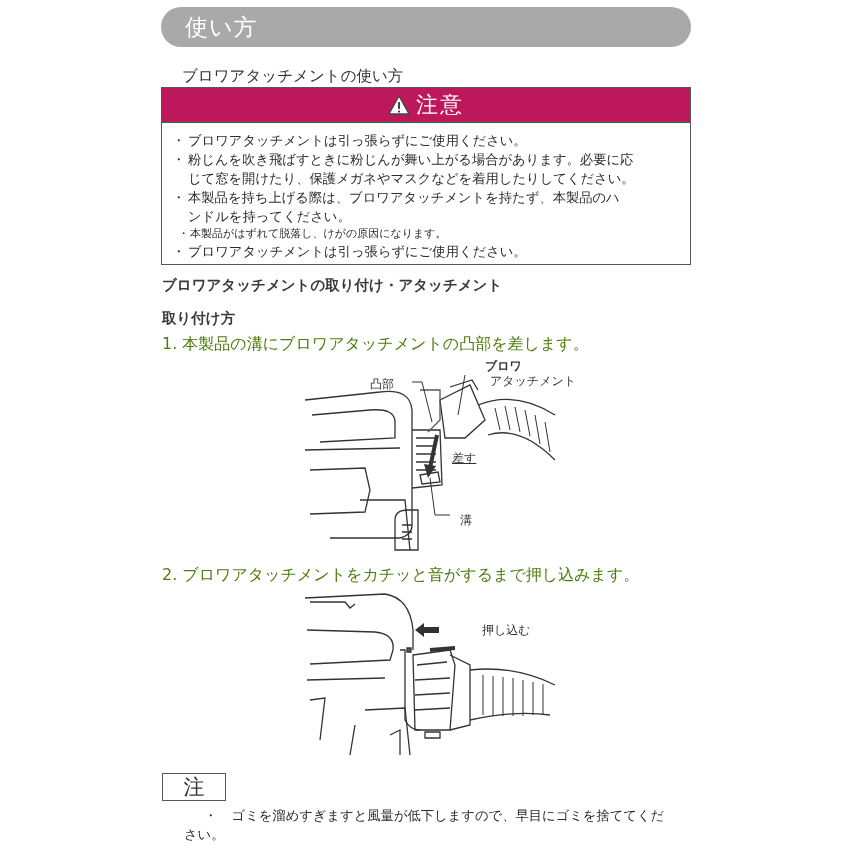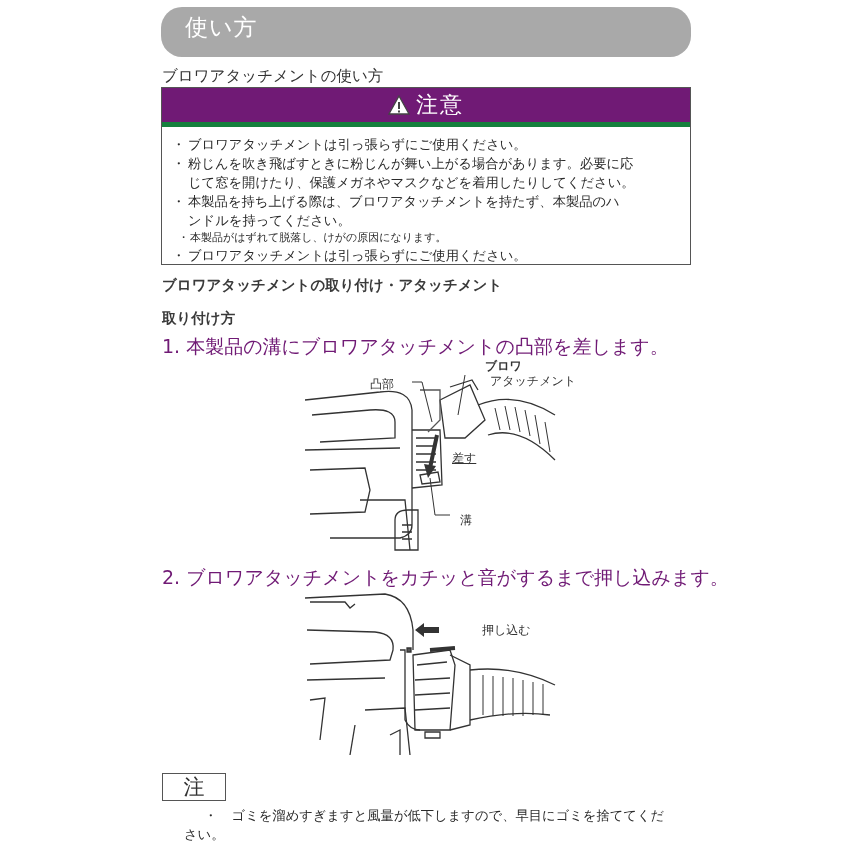--- a/index.html
+++ b/index.html
@@ -1,53 +1,53 @@
 <!DOCTYPE html>
 <html><head>
 <meta charset="utf-8">
 <style>
   html,body{margin:0;padding:0;background:#ffffff;}
   body{width:855px;height:855px;position:relative;overflow:hidden;
        font-family:"DejaVu Sans","Liberation Sans",sans-serif;color:#2b2b2b;}
   .page{position:absolute;left:0;top:0;width:855px;height:855px;}
-  .header-band{position:absolute;left:161px;top:7px;width:530px;height:50px;
+  .header-band{position:absolute;left:161px;top:7px;width:530px;height:40px;
        background:#a9a9a9;border-radius:21px;}
   .header-title{position:absolute;left:24px;top:5px;font-size:23px;color:#ffffff;letter-spacing:1px;}
   .section-title{position:absolute;left:162px;font-size:15.5px;color:#333;white-space:nowrap;}
   .caution-box{position:absolute;left:161px;top:87px;width:530px;height:178px;
        border:1px solid #555;box-sizing:border-box;}
-  .caution-head{height:34px;background:#701a75;border-bottom:5px solid #15803d;
+  .caution-head{height:34px;background:#be185d;border-bottom:1px solid #15803d;
        display:flex;align-items:center;justify-content:center;gap:6px;}
   .caution-head .warn{width:22px;height:20px;}
   .caution-title{font-size:22px;color:#ffffff;letter-spacing:2px;}
   .caution-body{padding:8px 8px 0 8px;}
   .cline{position:relative;font-size:13.3px;line-height:19px;padding-left:18px;white-space:nowrap;color:#2b2b2b;}
   .cline .dot{position:absolute;left:2px;top:0;}
   .cline.cont{padding-left:18px;}
   .cline.sub{font-size:11px;line-height:16px;padding-left:20px;}
   .cline.sub .dot{left:8px;}
-  .step{position:absolute;left:162px;font-size:19px;color:#701a75;white-space:nowrap;}
+  .step{position:absolute;left:162px;font-size:16px;color:#4d7c0f;white-space:nowrap;}
   .fig{position:absolute;}
   .fig svg{display:block;}
   .label{position:absolute;font-size:12px;color:#333;white-space:nowrap;}
   .note-box{position:absolute;left:162px;top:773px;width:64px;height:28px;border:1.5px solid #555;
        box-sizing:border-box;display:flex;align-items:center;justify-content:center;}
   .note-title{font-size:21px;color:#333;}
   .note-line{position:absolute;left:162px;font-size:13.3px;line-height:19px;white-space:nowrap;color:#2b2b2b;}
 </style>
 </head>
 <body>
 
 <div class="page">
 
   <div class="header-band">
     <span class="header-title">使い方</span>
   </div>
 
-  <div class="section-title" style="top:66px;">ブロワアタッチメントの使い方</div>
+  <div class="section-title" style="top:66px;margin-left:20px;">ブロワアタッチメントの使い方</div>
 
   <div class="caution-box">
     <div class="caution-head">
       <svg class="warn" viewBox="0 0 22 20">
         <polygon points="11,1 21,19 1,19" fill="#ffffff" stroke="#444" stroke-width="1.3"></polygon>
         <rect x="10" y="7" width="2" height="7" fill="#444"></rect>
         <rect x="10" y="15.5" width="2" height="2" fill="#444"></rect>
       </svg>
       <span class="caution-title">注意</span>
     </div>

